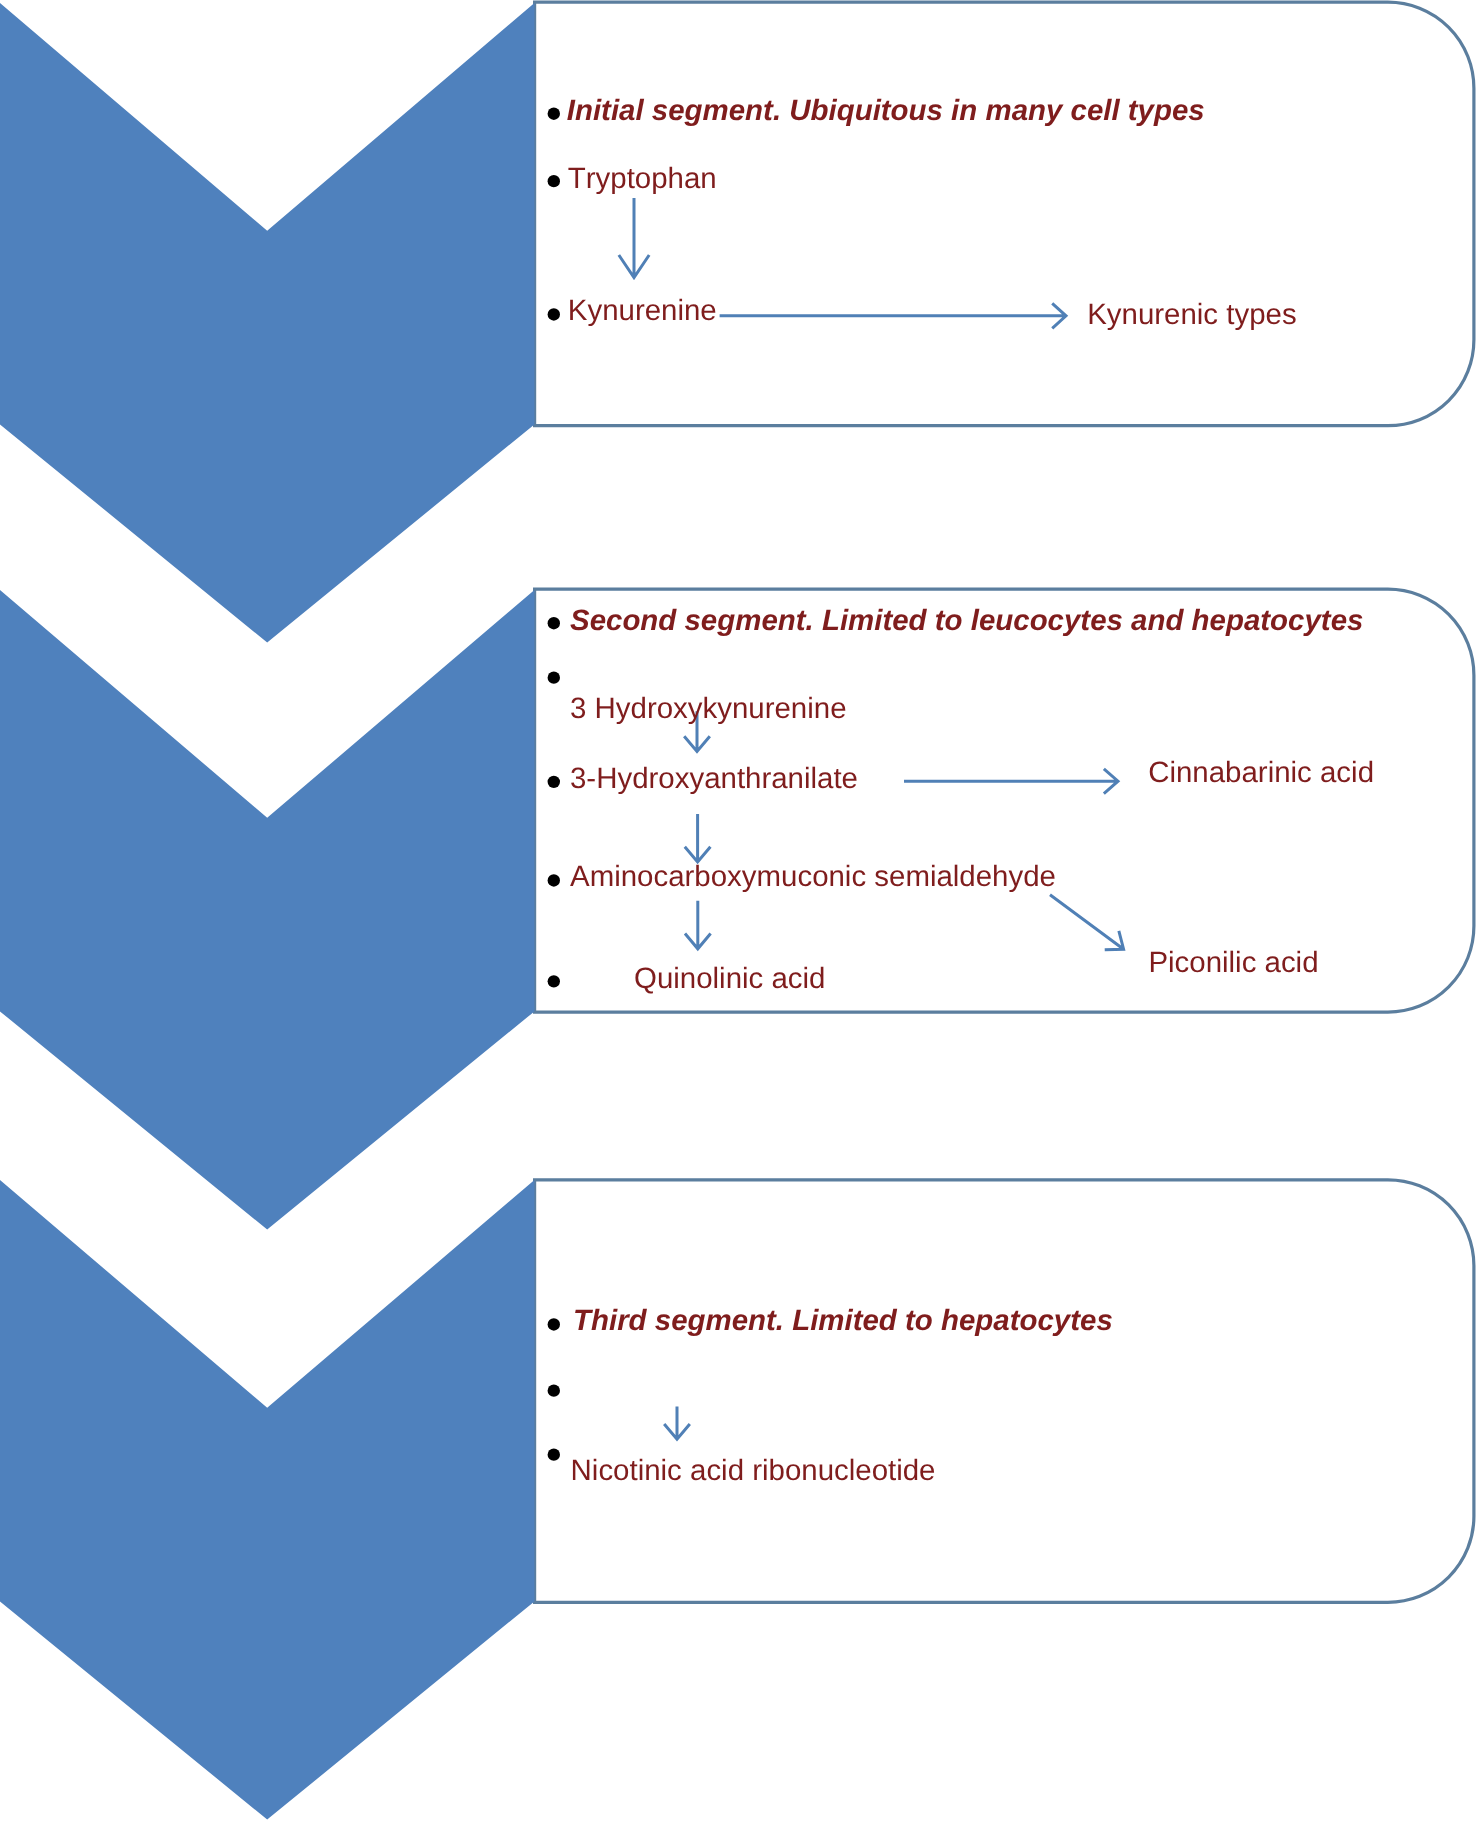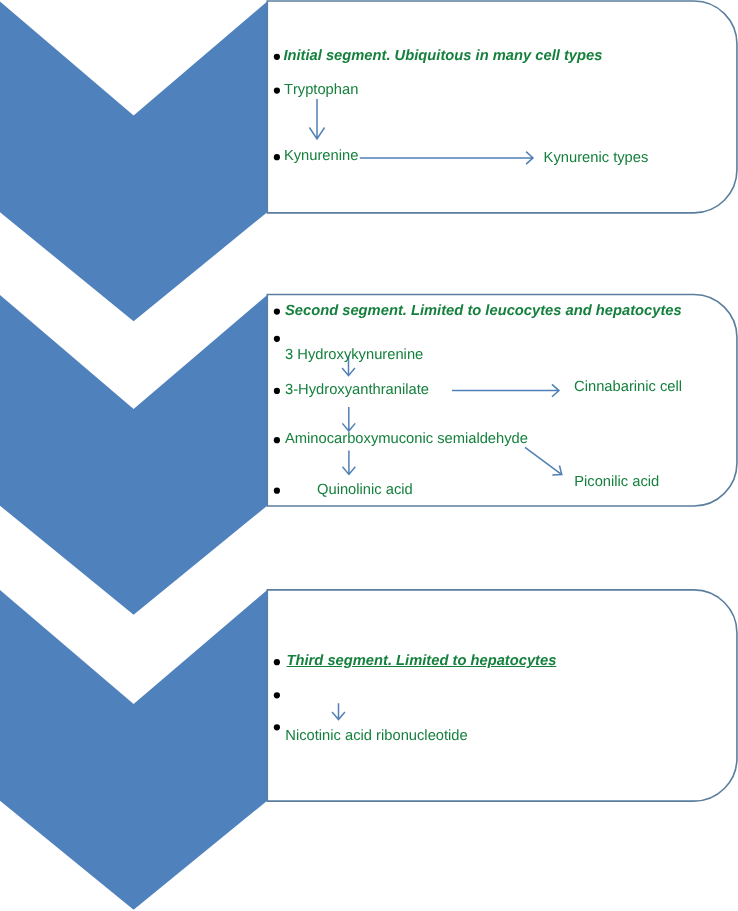--- a/index.html
+++ b/index.html
@@ -22,21 +22,21 @@
   svg.layer {
     position: absolute; left: 0; top: 0;
     width: 738px; height: 911px;
     overflow: visible;
     shape-rendering: geometricPrecision;
   }
   .txt {
     position: absolute;
     transform: translateZ(0);
     font-size: 14.72px;
-    color: #15803d;
+    color: #7f1d1d;
     white-space: pre;
     line-height: 1;
   }
   .hdr { font-weight: bold; font-style: italic; }
 </style>
 </head>
 <body>
 
 <div class="stage">
 
@@ -89,21 +89,21 @@
   </svg>
 
   <div class="txt hdr" style="left:283.4px; top:48.97px;">Initial segment. Ubiquitous in many cell types</div>
   <div class="txt" style="left:283.9px; top:82.67px;">Tryptophan</div>
   <div class="txt" style="left:283.9px; top:149.32px;">Kynurenine</div>
   <div class="txt" style="left:543.6px; top:150.52px;">Kynurenic types</div>
 
   <div class="txt hdr" style="left:285px; top:303.7px;">Second segment. Limited to leucocytes and hepatocytes</div>
   <div class="txt" style="left:285px; top:348px;text-align:right;">3 Hydroxykynurenine</div>
   <div class="txt" style="left:285px; top:383.02px;">3-Hydroxyanthranilate</div>
-  <div class="txt" style="left:574.1px; top:380.22px;">Cinnabarinic cell</div>
+  <div class="txt" style="left:574.1px; top:380.22px;">Cinnabarinic acid</div>
   <div class="txt" style="left:285px; top:432.32px;text-align:right;">Aminocarboxymuconic semialdehyde</div>
   <div class="txt" style="left:285px; top:482.77px;margin-left:32px;">Quinolinic acid</div>
   <div class="txt" style="left:574.2px; top:475.12px;">Piconilic acid</div>
 
-  <div class="txt hdr" style="left:286.5px; top:654.32px;text-decoration:underline;">Third segment. Limited to hepatocytes</div>
+  <div class="txt hdr" style="left:286.5px; top:654.32px;">Third segment. Limited to hepatocytes</div>
   <div class="txt" style="left:285.3px; top:687.42px;margin-top:42px;">Nicotinic acid ribonucleotide</div>
 
 </div>
 
 </body></html>

